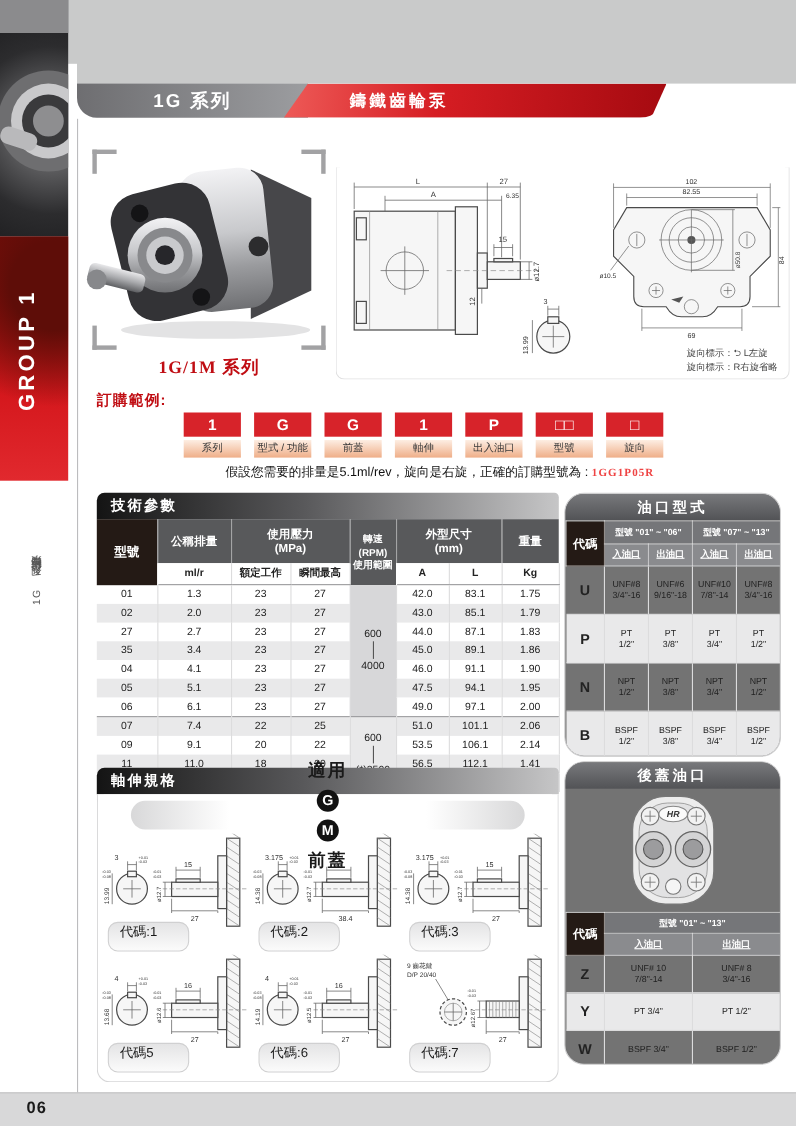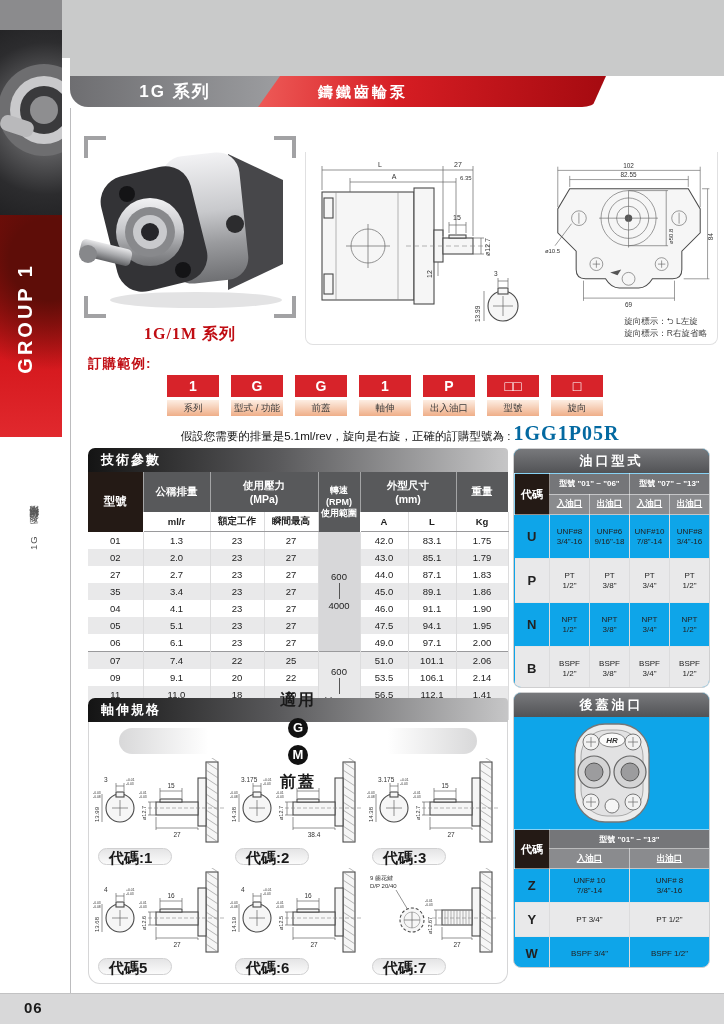--- a/index.html
+++ b/index.html
@@ -52,39 +52,39 @@
   #rotnotes{position:absolute;right:10px;bottom:5px;font-size:8.5px;color:#444;line-height:12px;}
   
   #order-title{left:88px;top:355px;color:#c00d13;font-weight:bold;font-size:13.5px;letter-spacing:1px;}
   #order-boxes{left:167px;top:375px;display:flex;gap:12px;}
   .obox{width:52px;}
   .ocode{height:22px;background:#d7232a;color:#fff;font-weight:bold;font-size:14px;
     text-align:center;line-height:22px;}
   .olabel{height:16px;margin-top:3px;background:linear-gradient(180deg,#fdeee3,#efae88);
     color:#3a3a3a;font-size:9.5px;text-align:center;line-height:16px;white-space:nowrap;}
   #order-note{left:140px;top:422px;width:520px;text-align:center;font-size:11.5px;color:#111;}
-  #order-note .model{color:#0369a1;font-weight:bold;font-size:20px;font-family:"Liberation Serif",serif;letter-spacing:1px;}
+  #order-note .model{color:#ef4444;font-weight:bold;font-size:10px;font-family:"Liberation Serif",serif;letter-spacing:1px;}
   
   #tech-panel{left:88px;top:448px;width:420px;}
   #tech-table{border-collapse:collapse;width:420px;table-layout:fixed;font-size:9.5px;}
   #tech-table th,#tech-table td{padding:0;text-align:center;}
   #tech-table thead th{background:#58595b;color:#fff;font-weight:bold;font-size:10.5px;
     border-right:1px solid rgba(255,255,255,.45);}
   #tech-table thead th.dark{background:#241a15;font-size:11.5px;}
   #tech-table tr.h1 th{height:40px;}
   #tech-table tr.h2 td{height:19px;background:#fff;color:#222;font-weight:bold;font-size:9.5px;
     border-bottom:1.5px solid #9a9a9c;border-right:1px solid #dcdcdd;}
   #tech-table tbody td{height:17px;border-right:1px solid #dcdcdd;color:#222;}
   #tech-table tbody tr.alt td{background:#e9e9ea;}
   #tech-table tbody tr.sep td{border-top:1.5px solid #9a9a9c;}
   #tech-table td.rpmcell{background:#d7d7d9;font-size:9.5px;vertical-align:middle;}
   .rline{width:1px;height:16px;background:#555;margin:1px auto;}
   #tech-foot{margin-top:4px;font-size:8.5px;color:#222;}
   
-  .rpanel{background:#0ea5e9;border:1px solid #cfcfd0;border-radius:8px;overflow:hidden;box-sizing:border-box;}
+  .rpanel{background:#737373;border:1px solid #cfcfd0;border-radius:18px;overflow:hidden;box-sizing:border-box;}
   #oil-panel{left:513px;top:448px;width:197px;height:240px;}
   #rear-panel{left:513px;top:692px;width:197px;height:276px;}
   .rphead{height:24px;background:linear-gradient(180deg,#78797c,#525356);color:#fff;
     font-size:13px;font-weight:bold;letter-spacing:3px;text-align:center;line-height:24px;}
   .ptab{border-collapse:collapse;width:100%;table-layout:fixed;}
   .ptab th,.ptab td{padding:0;text-align:center;}
   .ptab th{background:#757679;color:#fff;font-weight:bold;font-size:8px;
     border:1px solid rgba(255,255,255,.5);}
   .ptab th.inout{background:#8a8b8e;font-size:8.5px;text-decoration:underline;}
   .ptab th.codeh{background:#241a15;font-size:11px;}
@@ -98,23 +98,23 @@
     border:1px solid #d6d6d7;border-top:none;border-radius:0 0 12px 12px;}
   #shaft-sub{position:absolute;left:30px;top:6px;width:358px;height:26px;border-radius:13px;
     background:linear-gradient(90deg,#d8d8d9,#ffffff 25%,#ffffff 75%,#d8d8d9);
     display:flex;align-items:center;justify-content:center;gap:7px;flex-direction:column;}
   #shaft-sub .big{font-size:16px;font-weight:bold;color:#1a1a1a;letter-spacing:2px;}
   .badge{width:20px;height:20px;border-radius:50%;background:#111;color:#fff;font-weight:bold;
     font-size:13px;text-align:center;line-height:20px;}
   #shaft-grid{position:absolute;left:3px;top:36px;width:412px;display:grid;
     grid-template-columns:repeat(3,137px);grid-template-rows:110px 110px;}
   .scell{position:relative;}
-  .slabel{position:absolute;left:6px;bottom:3px;width:74px;height:17px;border-radius:9px;
+  .slabel{position:absolute;left:6px;bottom:3px;width:74px;height:27px;border-radius:9px;
     background:linear-gradient(180deg,#e4e4e5,#fbfbfb);border:1px solid #d0d0d1;
-    font-size:15px;font-weight:bold;color:#1a1a1a;line-height:17px;padding-left:10px;box-sizing:border-box;}
+    font-size:12px;font-weight:normal;color:#1a1a1a;line-height:17px;padding-left:10px;box-sizing:border-box;}
   
   #footer{left:0;top:993px;width:724px;height:31px;background:#d8d8d9;border-top:1px solid #c2c2c3;}
   #pageno{position:absolute;left:24px;top:5px;font-size:15px;font-weight:bold;color:#1a1a1a;letter-spacing:1px;}
 </style>
 </head>
 <body>
 
 <div id="page">
 
   <div class="abs" id="topband"></div>

